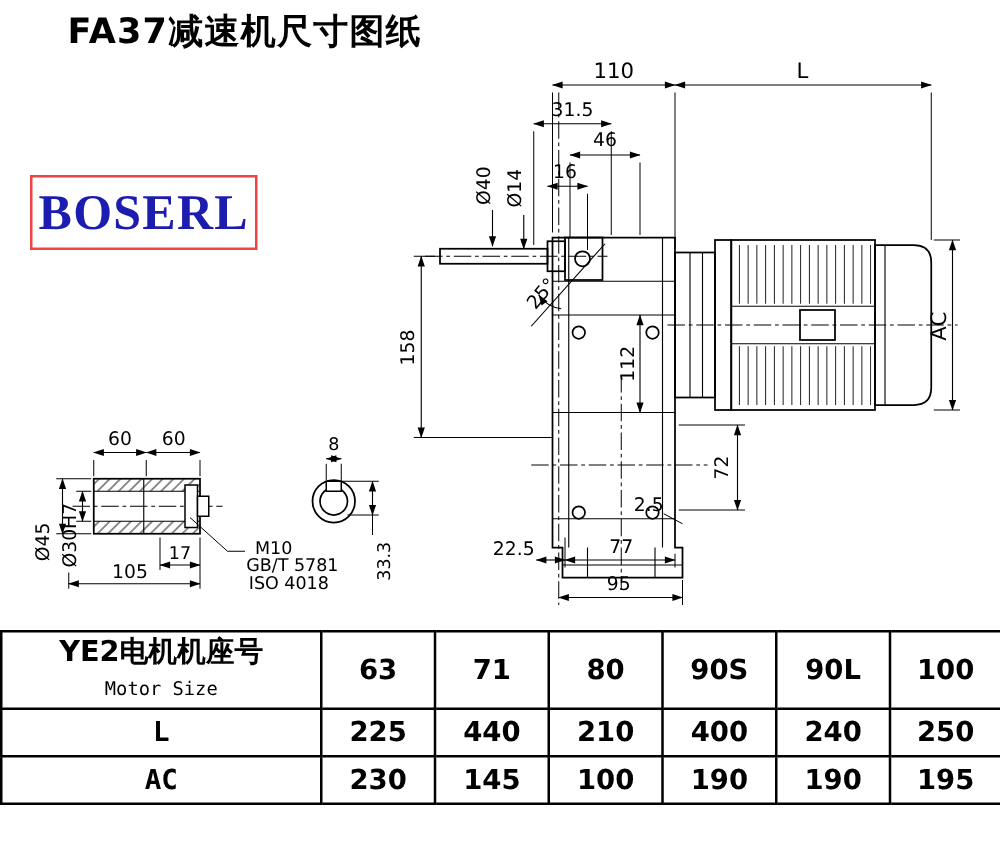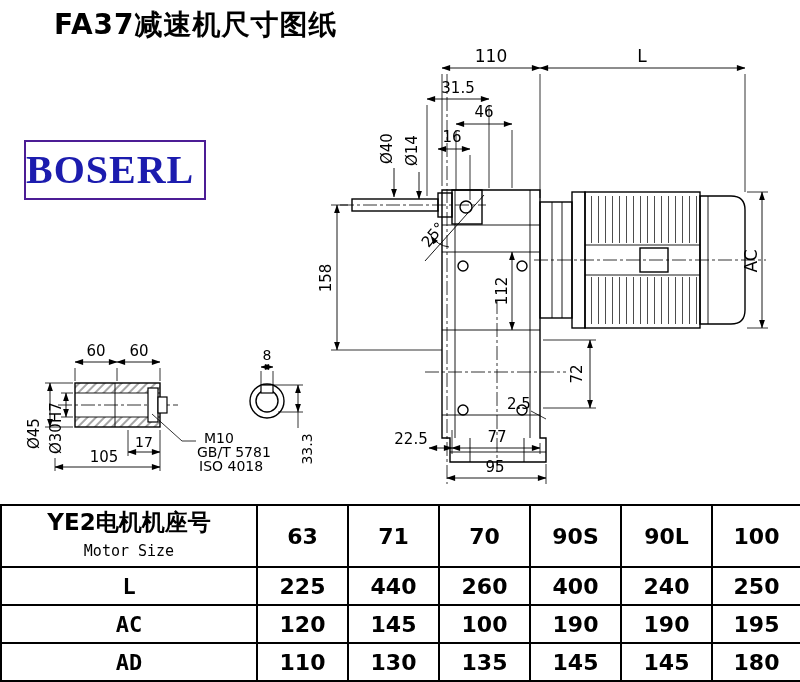--- a/index.html
+++ b/index.html
@@ -1,21 +1,21 @@
 <!DOCTYPE html>
 <html><head>
 <meta charset="utf-8">
 <style>
   html,body{margin:0;padding:0;background:#fff;}
   .page{position:relative;width:800px;height:682px;background:#fff;overflow:hidden;
         font-family:"DejaVu Sans","Liberation Sans",sans-serif;color:#000;}
   .title{position:absolute;left:54px;top:6px;font-size:28px;font-weight:800;
          letter-spacing:1px;white-space:nowrap;}
   .logo{position:absolute;left:24px;top:140px;width:178px;height:56px;
-        border:2px solid #4c1d95;background:#fff;display:flex;align-items:center;}
+        border:2px solid #ef4444;background:#fff;display:flex;align-items:center;justify-content:center;}
   .logo span{font-family:"Liberation Serif","DejaVu Serif",serif;font-size:40px;font-weight:700;
              color:#1c1cae;letter-spacing:1px;line-height:1;}
   svg.drawing{position:absolute;left:0;top:0;}
 
   
   .part{fill:none;stroke:#000;stroke-width:1.4;}
   .part2{fill:#fff;stroke:#000;stroke-width:1.2;}
   .key{fill:#fff;stroke:#000;stroke-width:1.2;}
   .t{fill:none;stroke:#000;stroke-width:0.9;}
   .e{fill:none;stroke:#000;stroke-width:0.8;}
@@ -249,48 +249,39 @@
         <col style="width:89px">
     </colgroup>
     <tbody>
       <tr class="hdr">
         <th>
           <div class="hdr-cn">YE2电机机座号</div>
           <div class="hdr-en">Motor Size</div>
         </th>
         <td>63</td>
         <td>71</td>
-        <td>70</td>
+        <td>80</td>
         <td>90S</td>
         <td>90L</td>
         <td>100</td>
       </tr>
       <tr class="data">
         <th class="rowlabel">L</th>
         <td>225</td>
         <td>440</td>
-        <td>260</td>
+        <td>210</td>
         <td>400</td>
         <td>240</td>
         <td>250</td>
       </tr>
       <tr class="data">
         <th class="rowlabel">AC</th>
-        <td>120</td>
+        <td>230</td>
         <td>145</td>
         <td>100</td>
         <td>190</td>
         <td>190</td>
         <td>195</td>
       </tr>
-      <tr class="data">
-        <th class="rowlabel">AD</th>
-        <td>110</td>
-        <td>130</td>
-        <td>135</td>
-        <td>145</td>
-        <td>145</td>
-        <td>180</td>
-      </tr>
     </tbody>
   </table>
 
 </div>
 
 </body></html>

